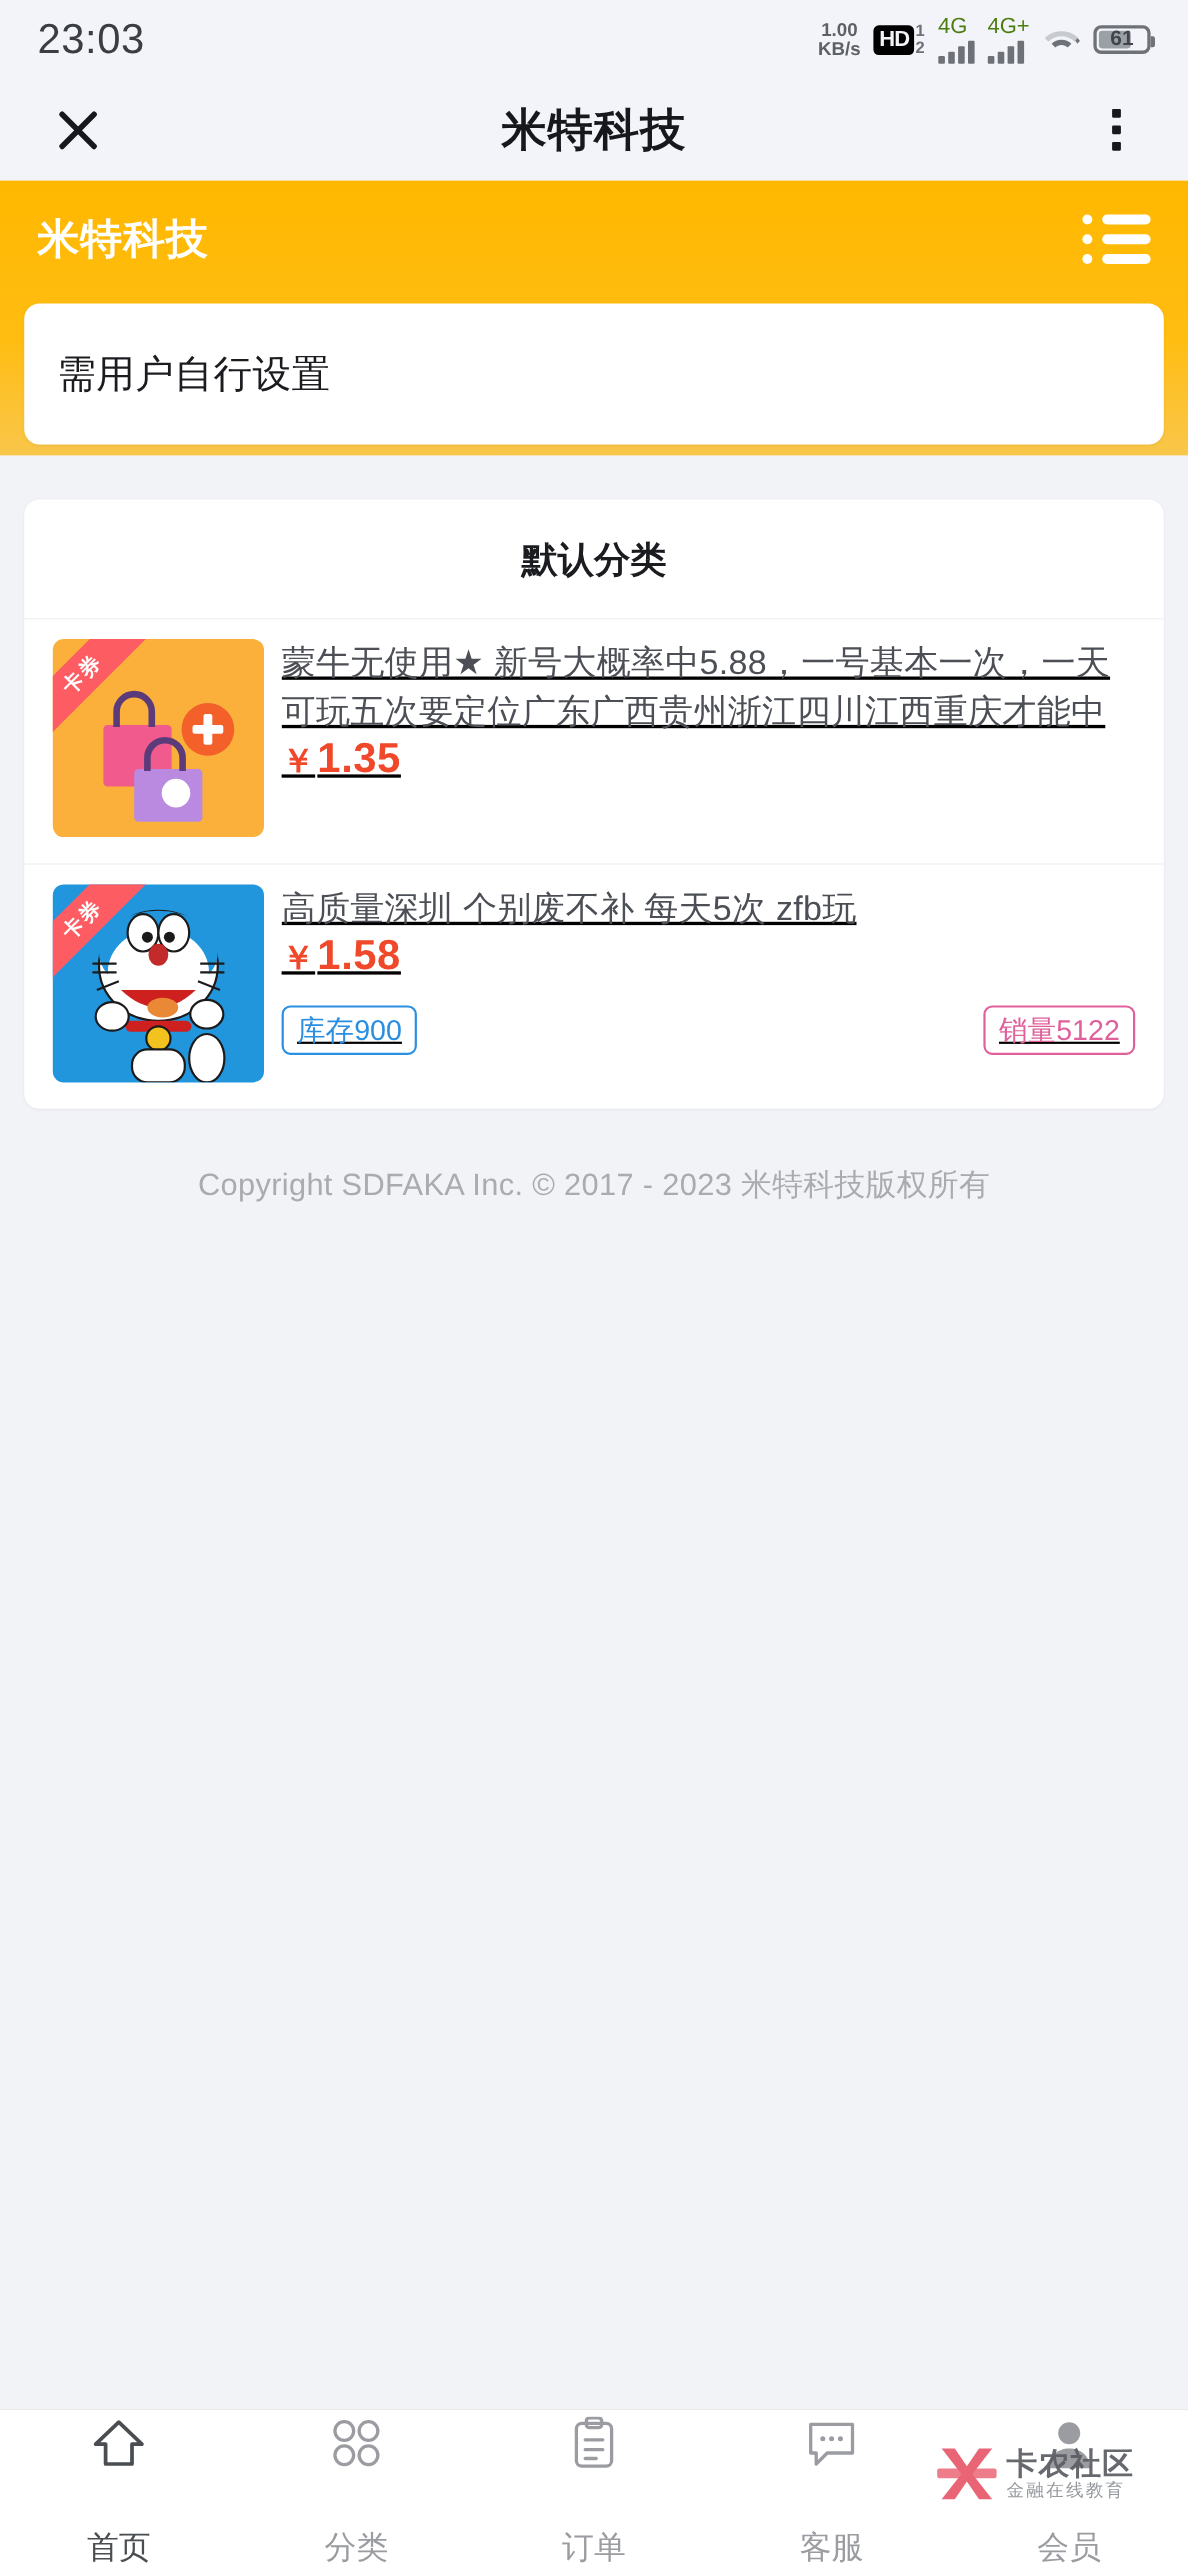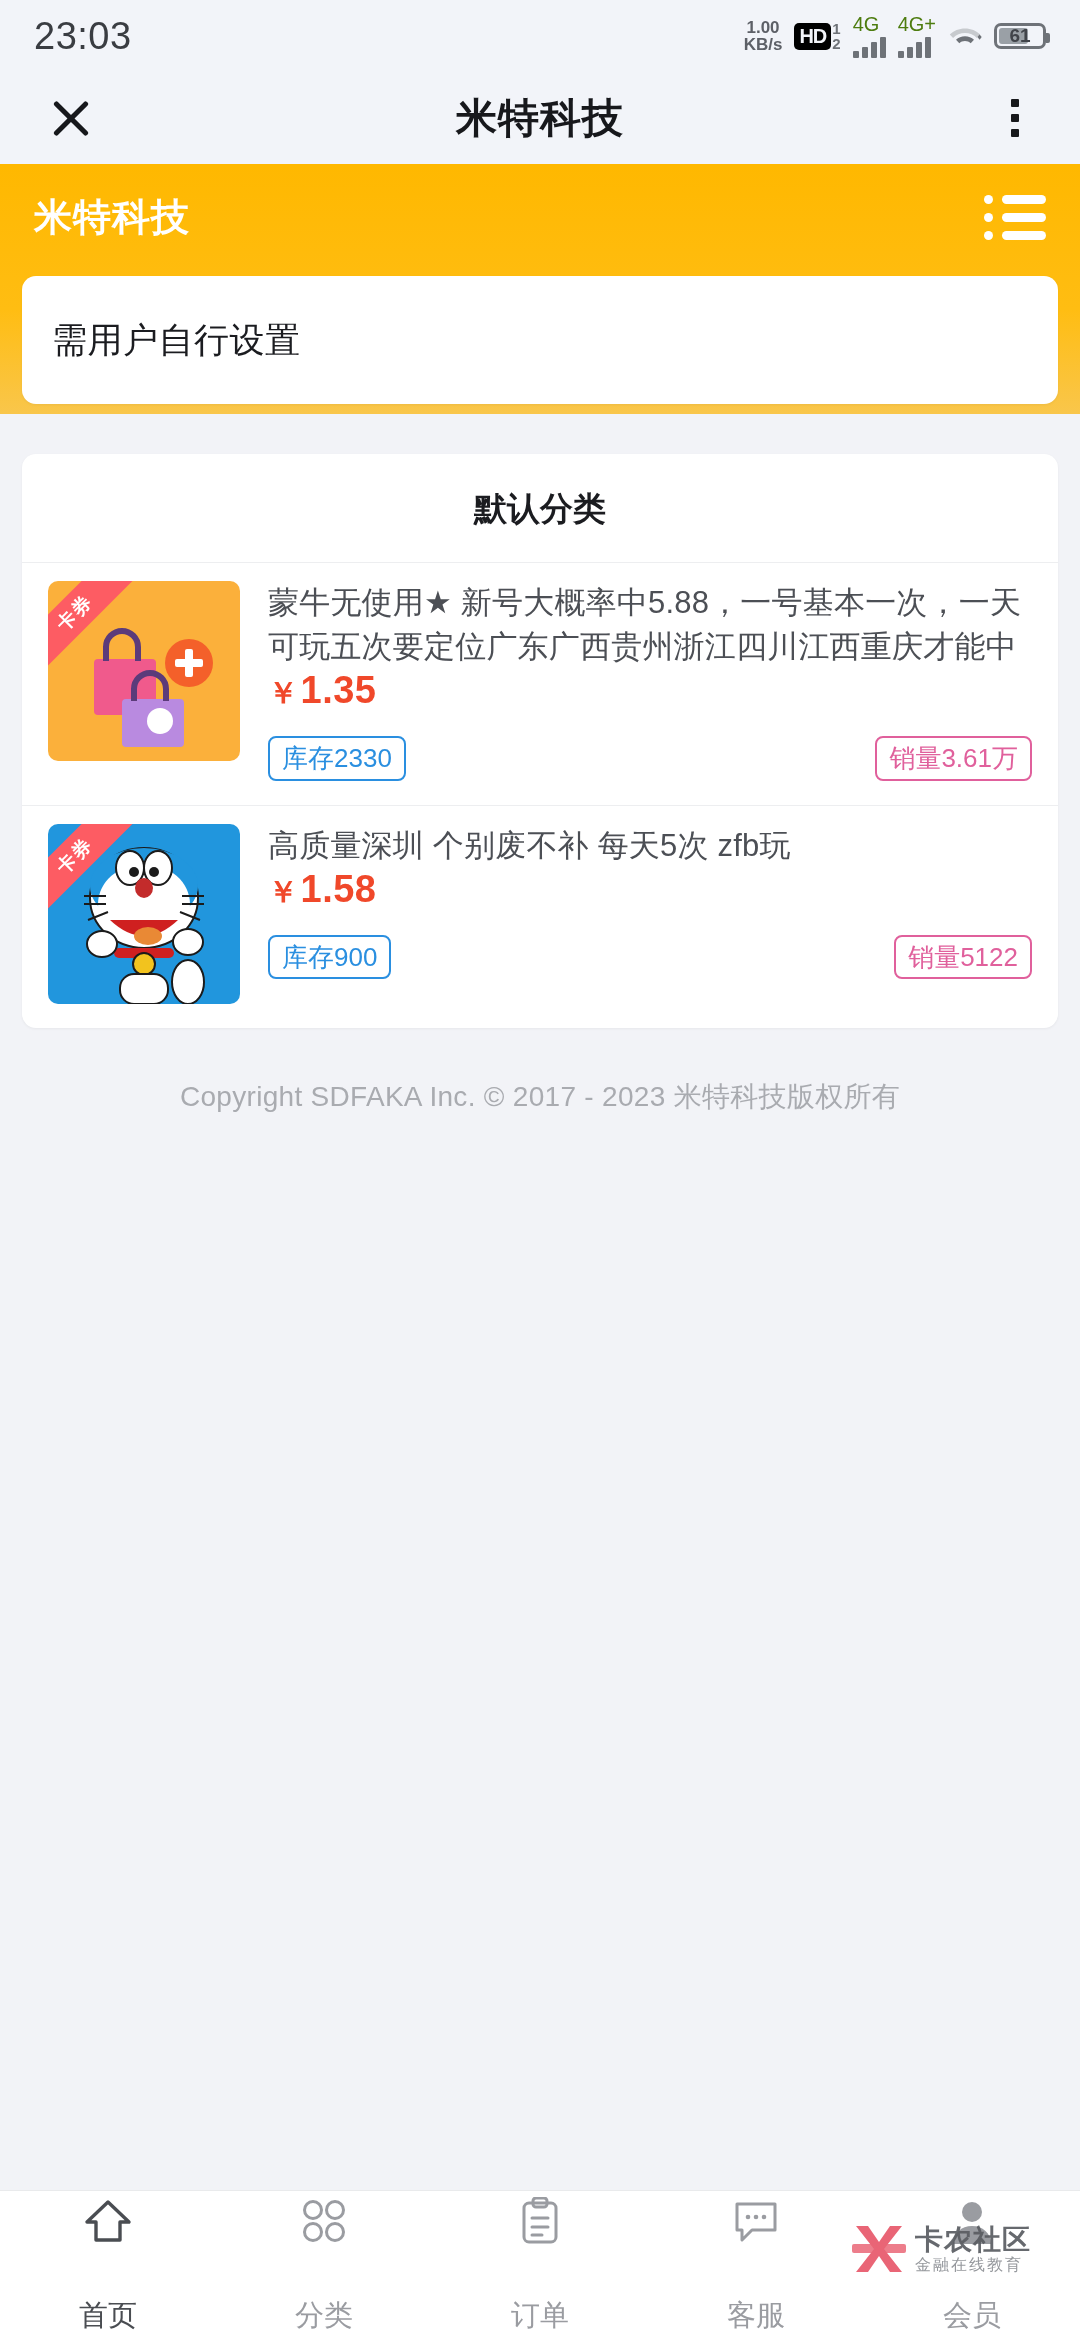--- a/index.html
+++ b/index.html
@@ -75,21 +75,21 @@
   .cat-title{ text-align:center; font-size:33px; font-weight:700; color:#1b1c20;
       padding:33px 0 30px 0; }
 
   .prod{ display:flex; padding:18px 26px 24px 26px; border-top:1px solid #edeef0; }
   .prod-thumb{ width:192px; height:180px; border-radius:10px; flex:0 0 192px;
       position:relative; overflow:hidden; }
   .ribbon{ position:absolute; left:-38px; top:14px; width:130px; height:36px;
       background:#fd5c63; transform:rotate(-45deg); display:flex; align-items:center;
       justify-content:center; }
   .ribbon span{ font-size:19px; color:#fff; font-weight:700; letter-spacing:2px;}
-  .prod-info{ flex:1; padding-left:28px; display:flex; flex-direction:column; min-width:0;}
+  .prod-info{ flex:1; padding-left:16px; display:flex; flex-direction:column; min-width:0;text-decoration:underline;}
   .prod-name{ font-size:31px; line-height:1.42; color:#4c4f55; letter-spacing:.2px;
       max-height:92px; overflow:hidden;}
   .prod-price{ font-size:38px; font-weight:700; color:#f0482a; letter-spacing:.5px;}
   .prod-price .yen{ font-size:30px; margin-right:2px;}
   .prod-meta{ margin-top:22px; display:flex; align-items:center; }
   .badge{ font-size:26px; padding:4px 12px; border-radius:8px; border:2px solid; line-height:1.25;}
   .badge.stock{ color:#2a8fe0; border-color:#2a8fe0; }
   .badge.sales{ color:#e0609c; border-color:#e0609c; margin-left:auto;}
 
   
@@ -216,24 +216,20 @@
           <rect x="127" y="78" width="28" height="8" rx="2" fill="#fff"></rect>
         </svg>
         <div class="ribbon">
           <span>卡券</span>
         </div>
       </div>
       <div class="prod-info">
         <div class="prod-name">蒙牛无使用★ 新号大概率中5.88，一号基本一次，一天可玩五次要定位广东广西贵州浙江四川江西重庆才能中</div>
         <div class="prod-price">
           <span class="yen">￥</span><span>1.35</span>
-        </div>
-        <div class="prod-meta">
-          <span class="badge stock">库存2330</span>
-          <span class="badge sales">销量3.61万</span>
         </div>
       </div>
     </div>
 
     <div class="prod">
       <div class="prod-thumb thumb2">
         <svg width="192" height="180" viewBox="0 0 192 180" style="position:absolute;inset:0">
           <ellipse cx="96" cy="74" rx="54" ry="50" fill="#ffffff" stroke="#1b1b1b" stroke-width="2"></ellipse>
           <ellipse cx="96" cy="62" rx="54" ry="38" fill="#2196dd"></ellipse>
           <ellipse cx="96" cy="80" rx="46" ry="40" fill="#ffffff"></ellipse>

